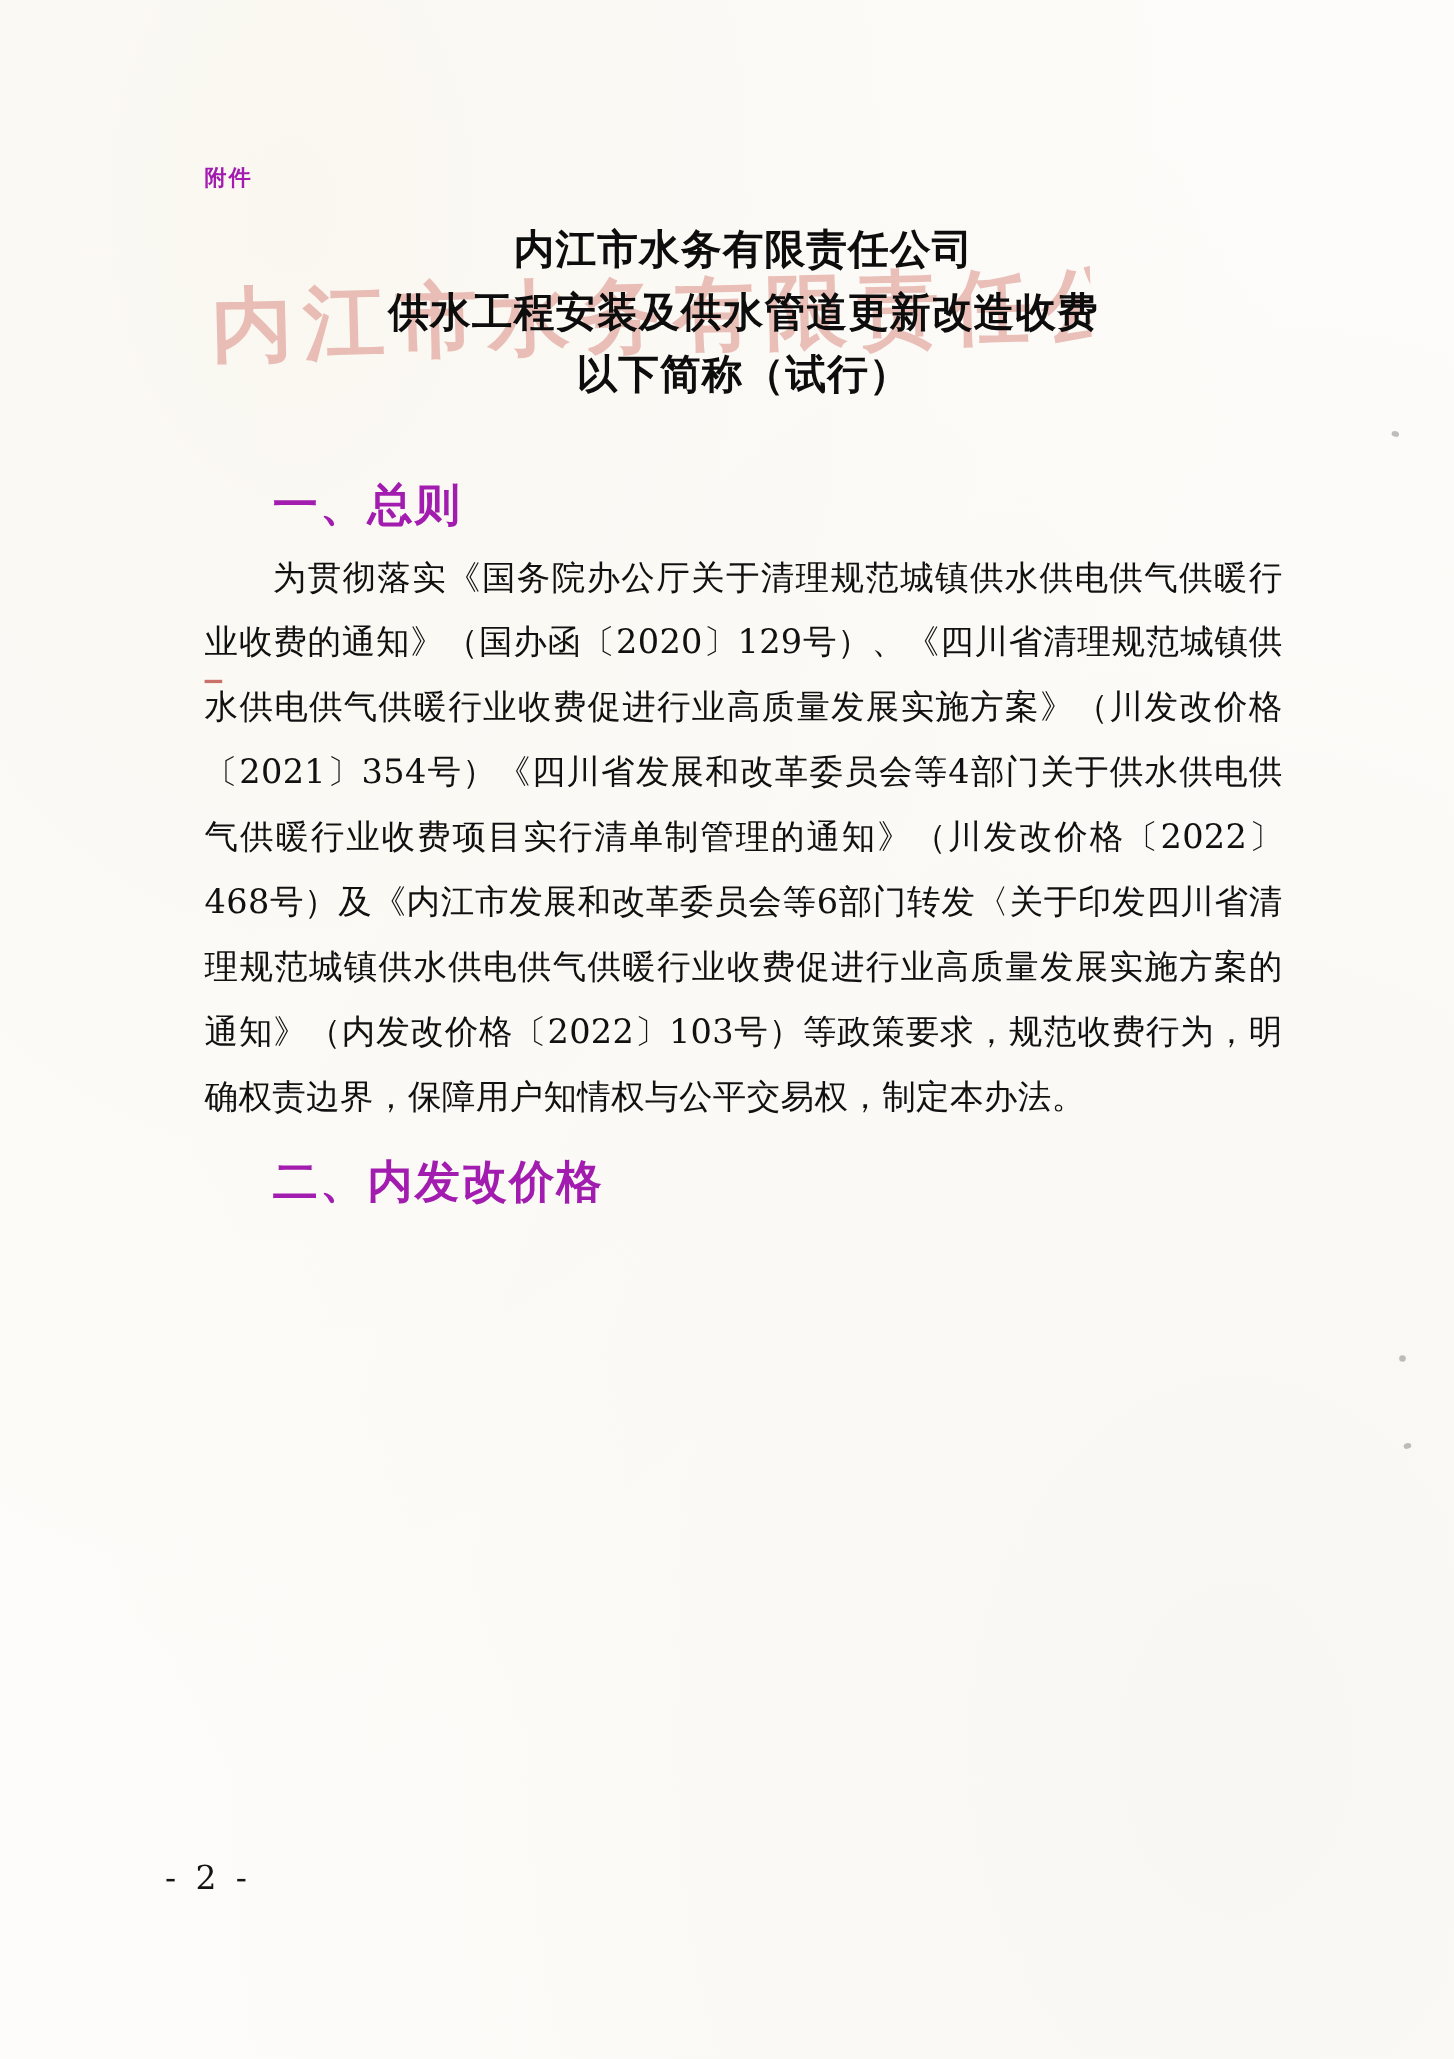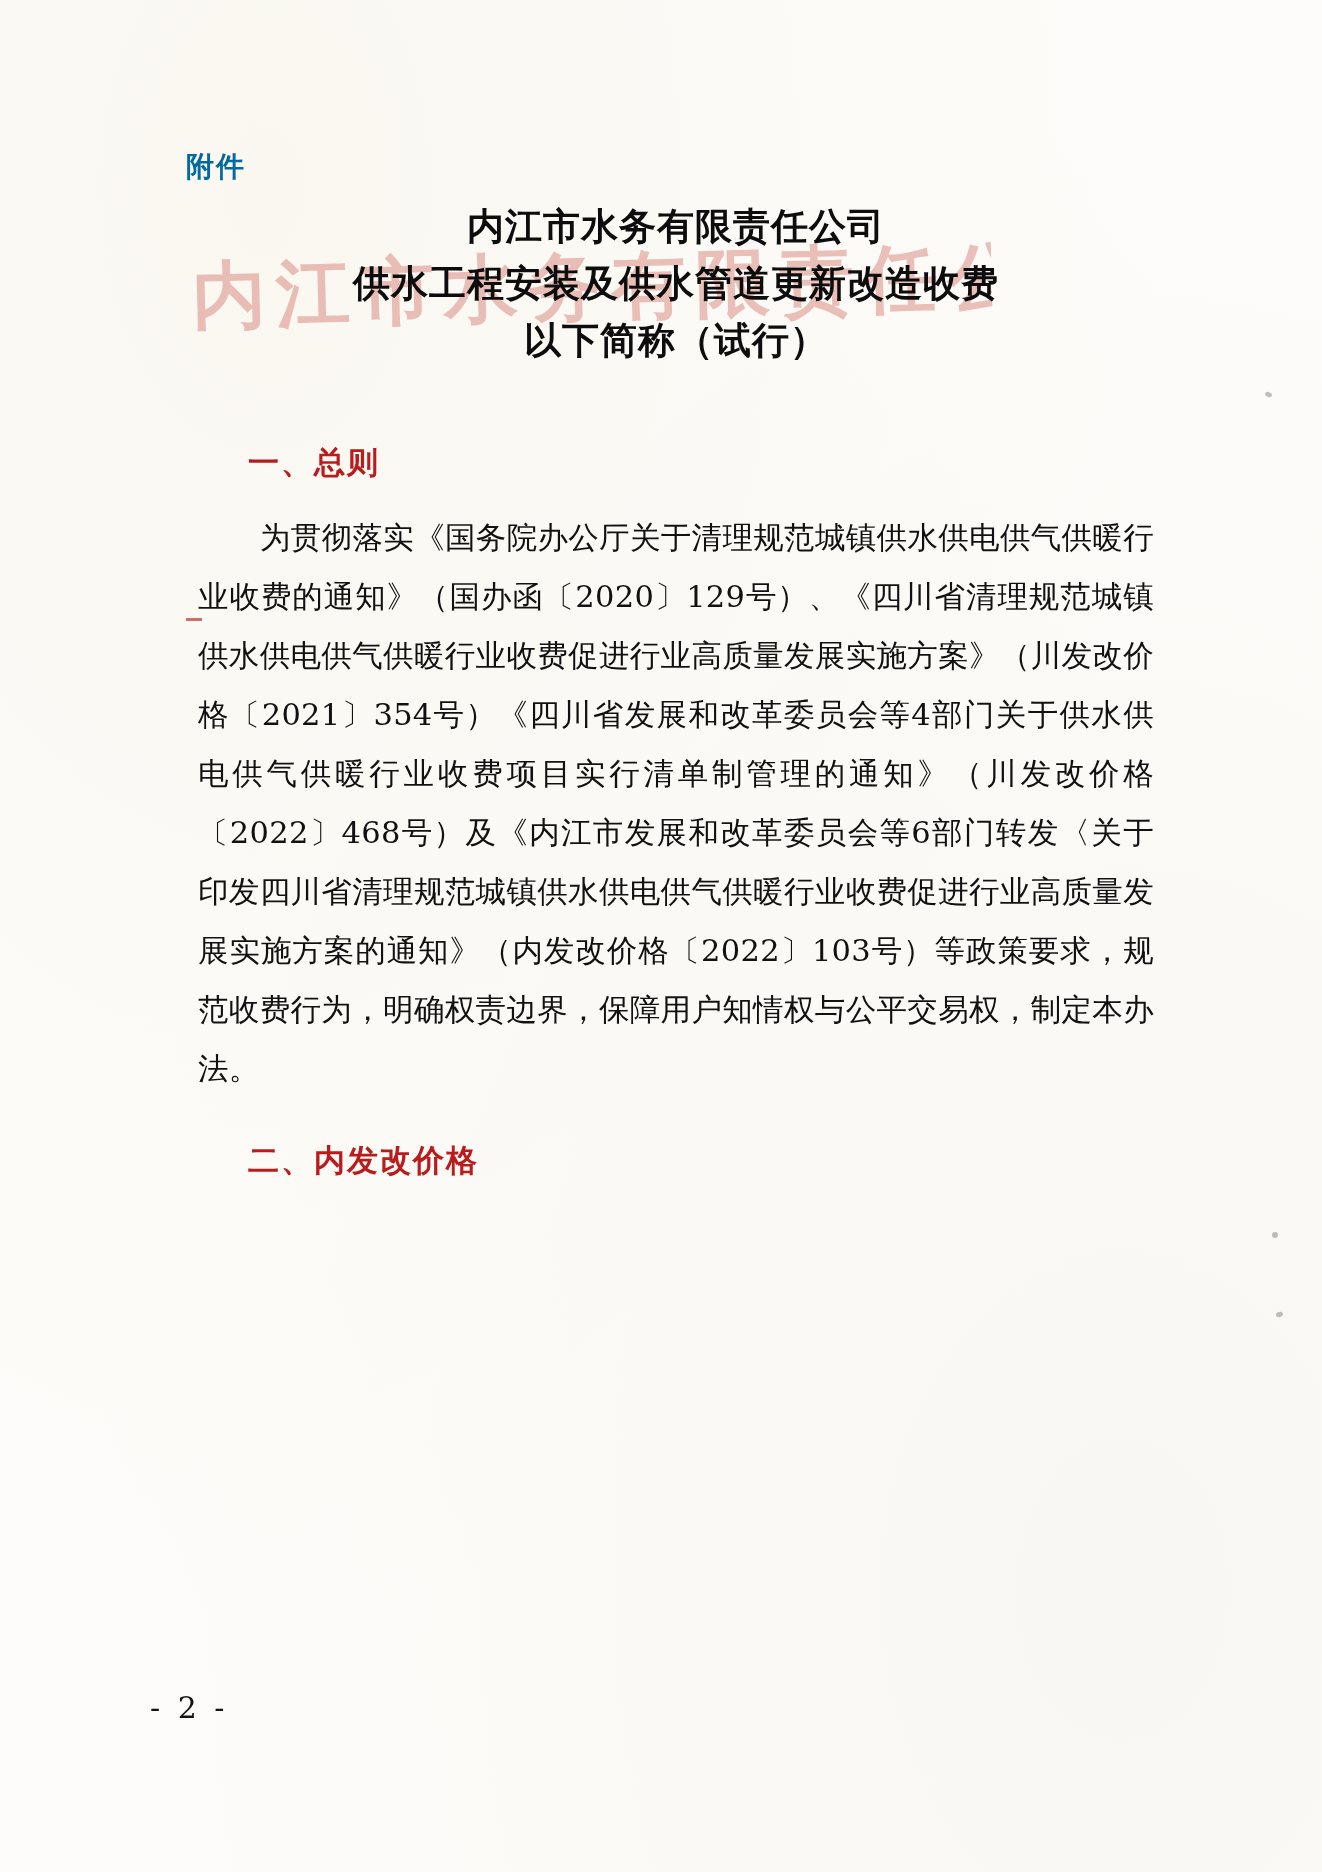--- a/index.html
+++ b/index.html
@@ -28,25 +28,25 @@
   .content {
     position: absolute;
     left: 186px;
     top: 0;
     width: 980px;
   }
   .attachment-label {
     position: absolute;
     left: 0px;
     top: 148px;
-    font-size: 28px;
+    font-size: 20px;
     font-weight: bold;
     font-family: "DejaVu Sans", "Liberation Sans", sans-serif;
     letter-spacing: 2px;
-    color: #0369a1;
+    color: #a21caf;
   }
   .doc-title {
     position: absolute;
     left: 0;
     top: 198px;
     width: 980px;
     text-align: center;
     font-family: "DejaVu Sans", "Liberation Sans", sans-serif;
     font-weight: bold;
     font-size: 37px;
@@ -76,29 +76,29 @@
   }
   .body-area {
     position: absolute;
     left: 0;
     top: 412px;
     width: 980px;
   }
   h2.section {
     margin: 0;
     padding: 26px 0 8px 62px;
-    font-family: Liberation Serif, serif;
-    font-size: 31px;
+    font-family: Liberation Mono, monospace;
+    font-size: 41px;
     font-weight: bold;
     letter-spacing: 2px;
     line-height: 50px;
-    color: #b91c1c;
+    color: #a21caf;
   }
   p.para {
-    margin: 12px;
+    margin: 0;
     padding: 0;
     text-indent: 62px;
     font-size: 30.5px;
     line-height: 59px;
     letter-spacing: 0.3px;
     text-align: justify;
     text-justify: inter-ideograph;
     color: #111111;
   }
   .page-number {

